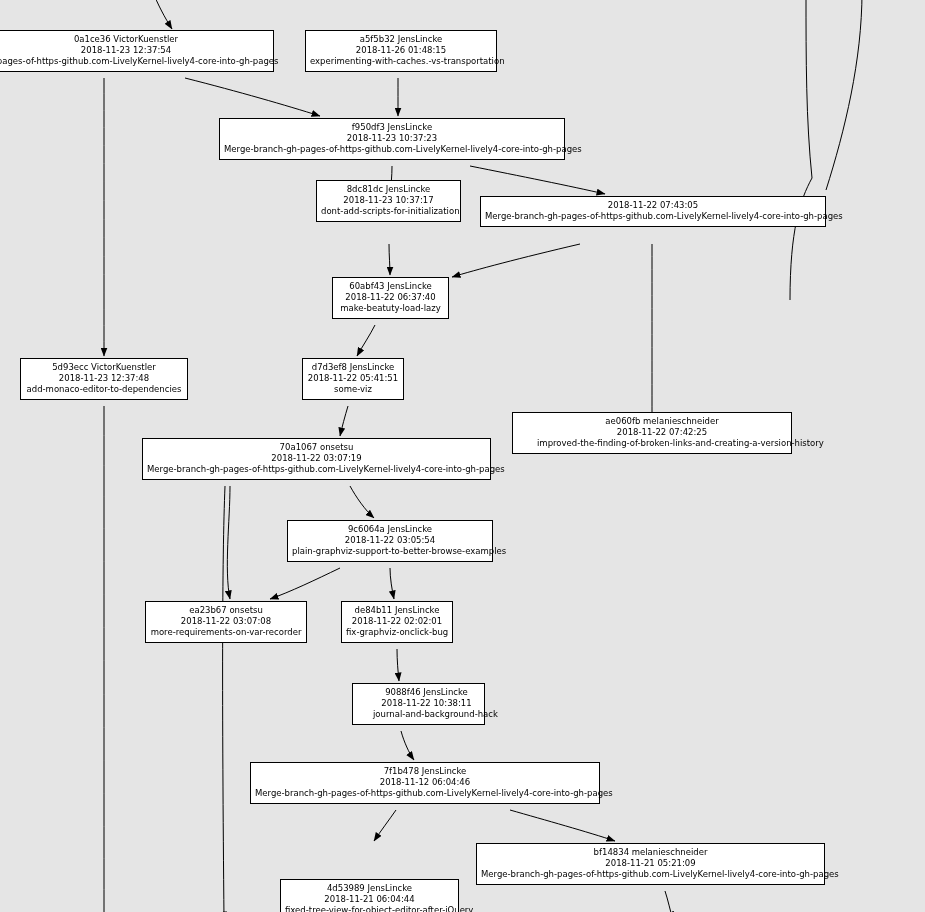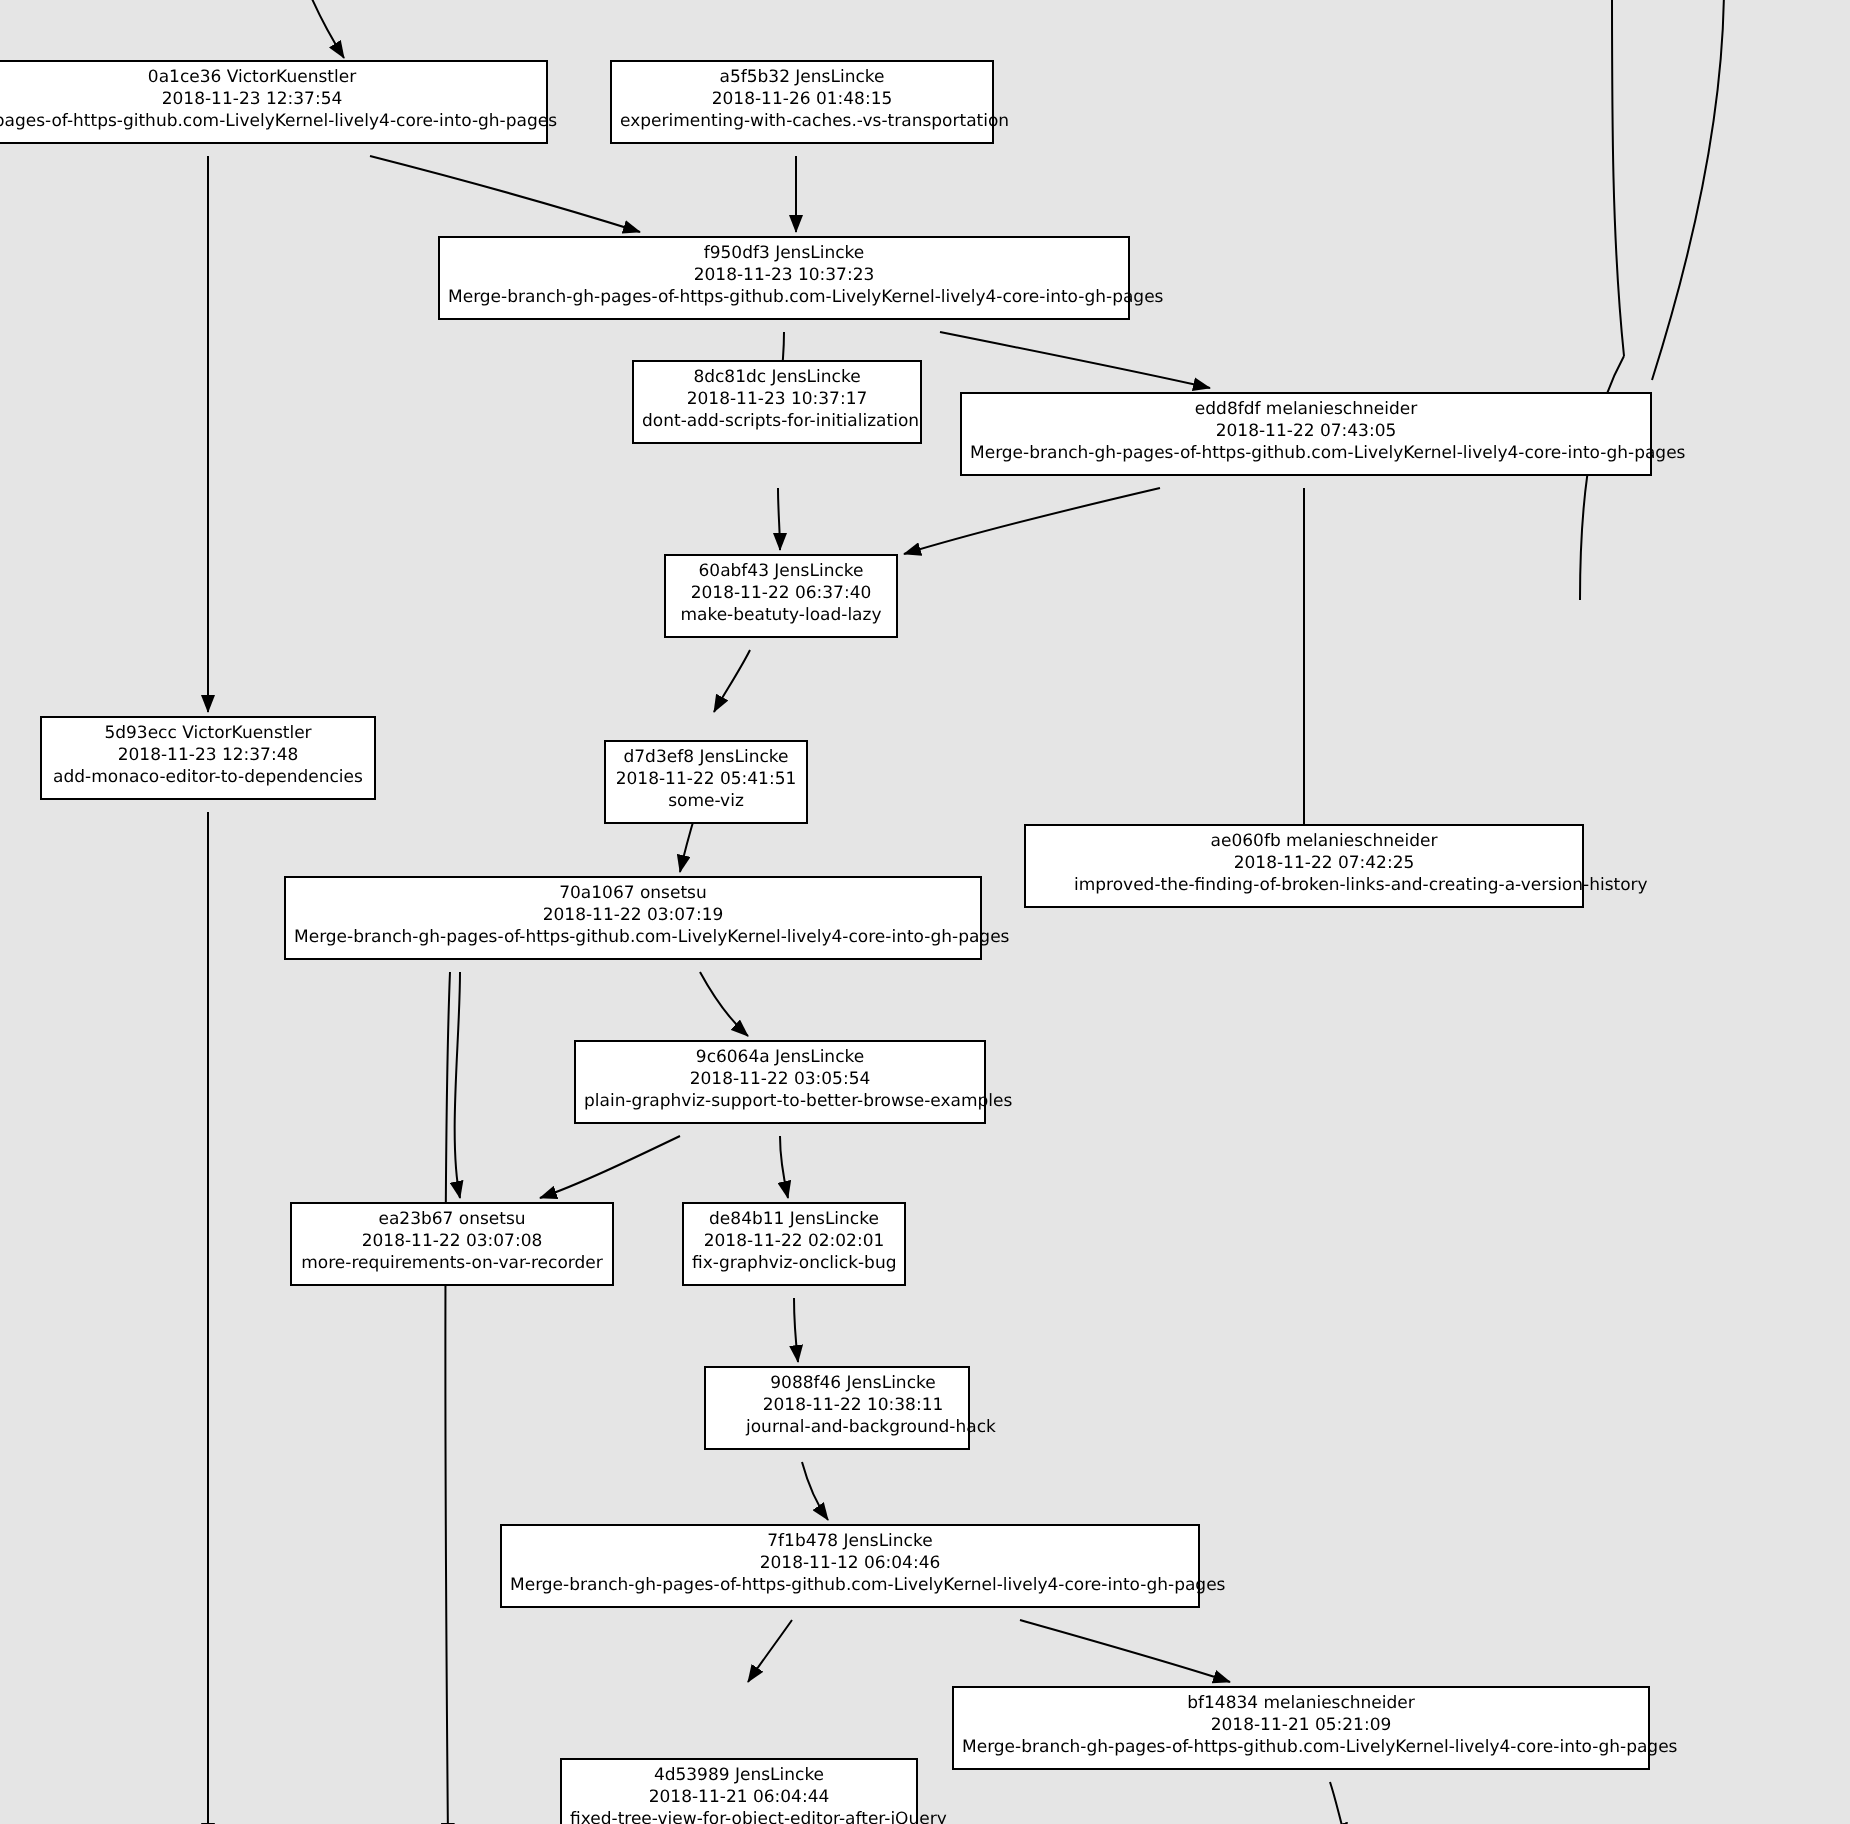--- a/index.html
+++ b/index.html
@@ -134,38 +134,37 @@
     <span class="line msg">Merge-branch-gh-pages-of-https-github.com-LivelyKernel-lively4-core-into-gh-pages</span>
   </div>
 
   <div class="node" style="left:316px; top:180px; width:145px;">
     <span class="line commit">8dc81dc JensLincke</span>
     <span class="line date">2018-11-23 10:37:17</span>
     <span class="line msg">dont-add-scripts-for-initialization</span>
   </div>
 
   <div class="node" style="left:480px; top:196px; width:346px;">
-    <span class="line commit">edd8fdf melanieschneider</span>
     <span class="line date">2018-11-22 07:43:05</span>
     <span class="line msg">Merge-branch-gh-pages-of-https-github.com-LivelyKernel-lively4-core-into-gh-pages</span>
   </div>
 
   <div class="node" style="left:332px; top:277px; width:117px;">
     <span class="line commit">60abf43 JensLincke</span>
     <span class="line date">2018-11-22 06:37:40</span>
     <span class="line msg">make-beatuty-load-lazy</span>
   </div>
 
   <div class="node" style="left:20px; top:358px; width:168px;">
     <span class="line commit">5d93ecc VictorKuenstler</span>
     <span class="line date">2018-11-23 12:37:48</span>
     <span class="line msg">add-monaco-editor-to-dependencies</span>
   </div>
 
-  <div class="node" style="left:302px; top:358px; width:102px;margin-top:12px;">
+  <div class="node" style="left:302px; top:358px; width:102px;">
     <span class="line commit">d7d3ef8 JensLincke</span>
     <span class="line date">2018-11-22 05:41:51</span>
     <span class="line msg">some-viz</span>
   </div>
 
   <div class="node" style="left:142px; top:438px; width:349px;">
     <span class="line commit">70a1067 onsetsu</span>
     <span class="line date">2018-11-22 03:07:19</span>
     <span class="line msg">Merge-branch-gh-pages-of-https-github.com-LivelyKernel-lively4-core-into-gh-pages</span>
   </div>

